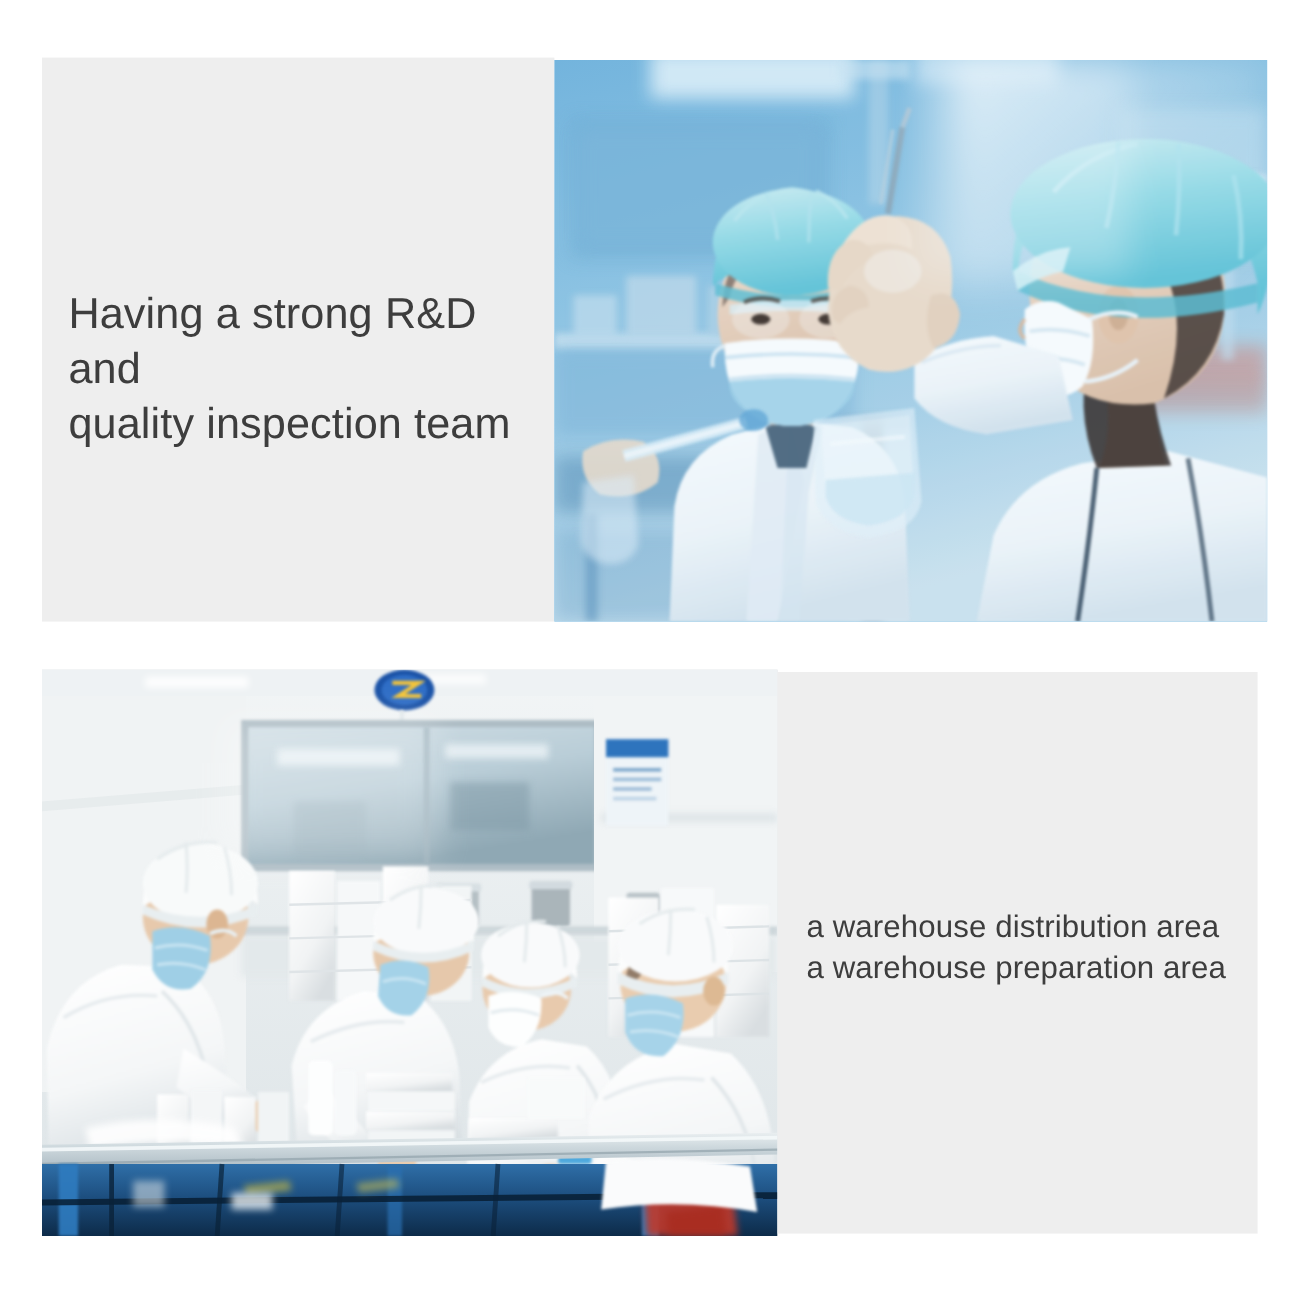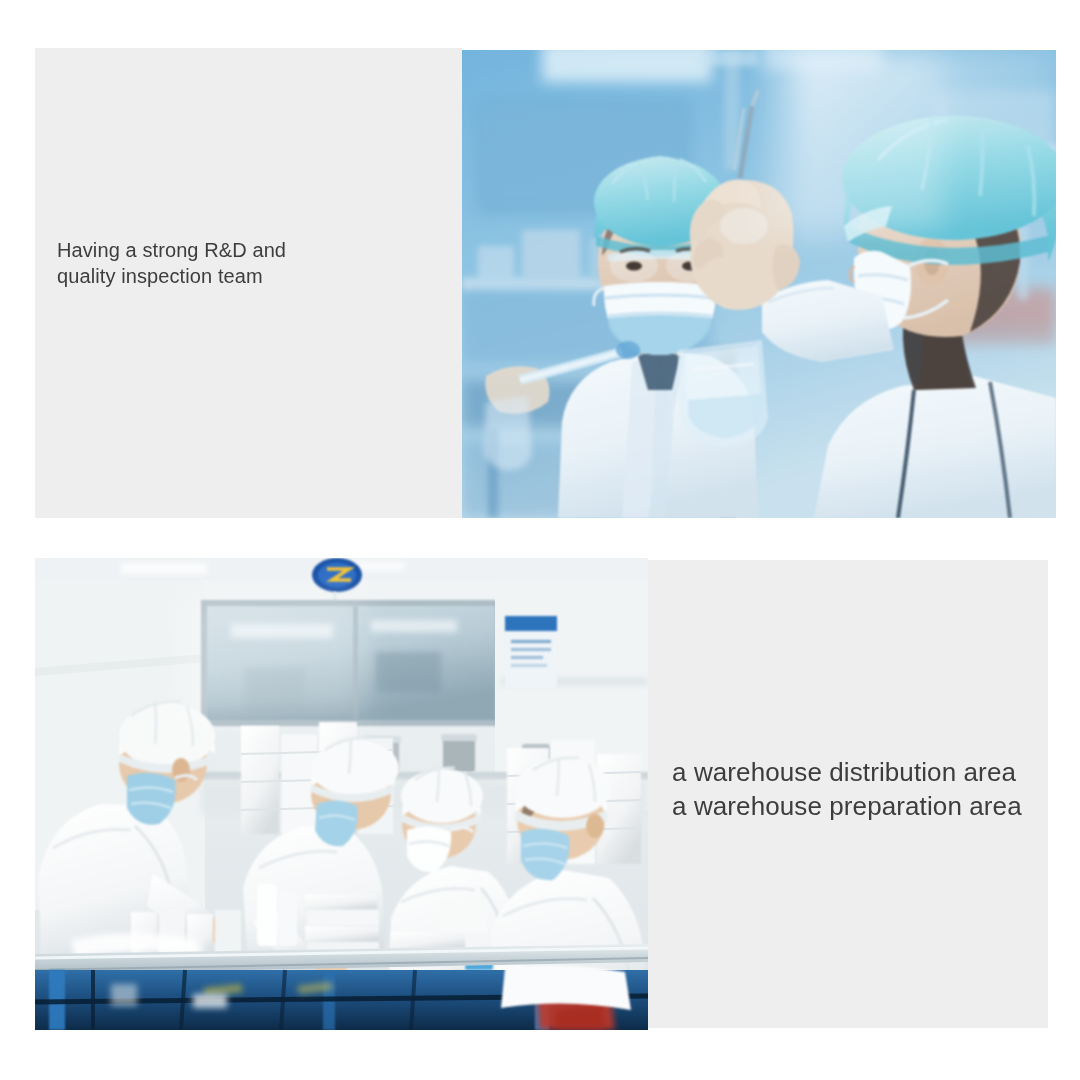--- a/index.html
+++ b/index.html
@@ -36,21 +36,21 @@
     width: 427px;
     height: 470px;
     background: #eeeeee;
   }
   .caption-top {
     position: absolute;
     left: 22px;
     top: 190px;
     width: 395px;
     color: #3d3d3d;
-    font-size: 20px;
+    font-size: 36px;
     line-height: 1.28;
     font-weight: 300;
     letter-spacing: 0.1px;
     white-space: pre-line;
   }
 
   .photo-top {
     position: absolute;
     left: 427px;
     top: 2px;

